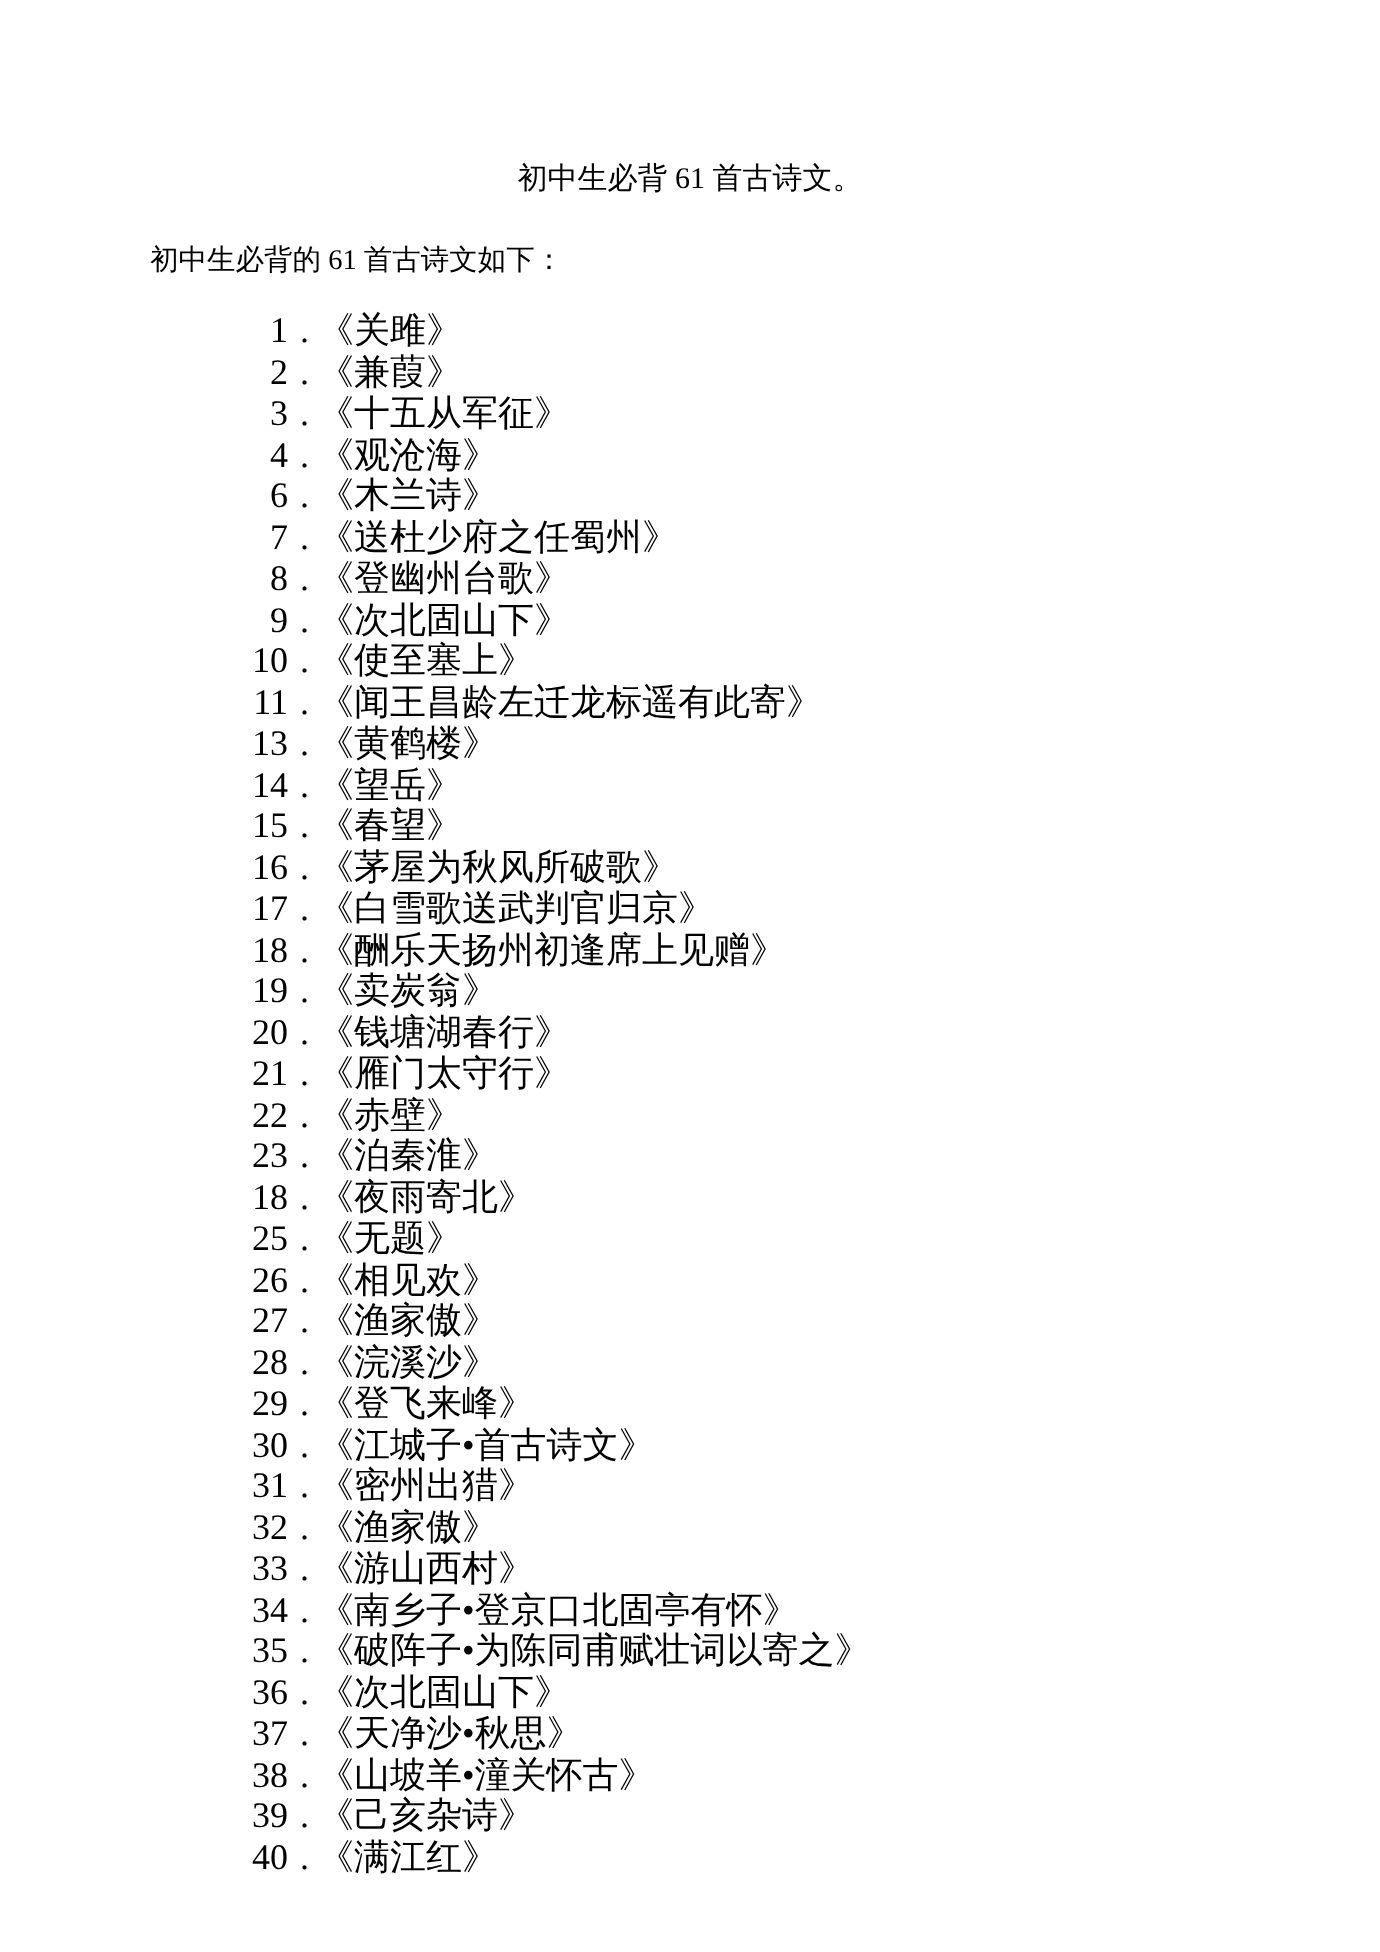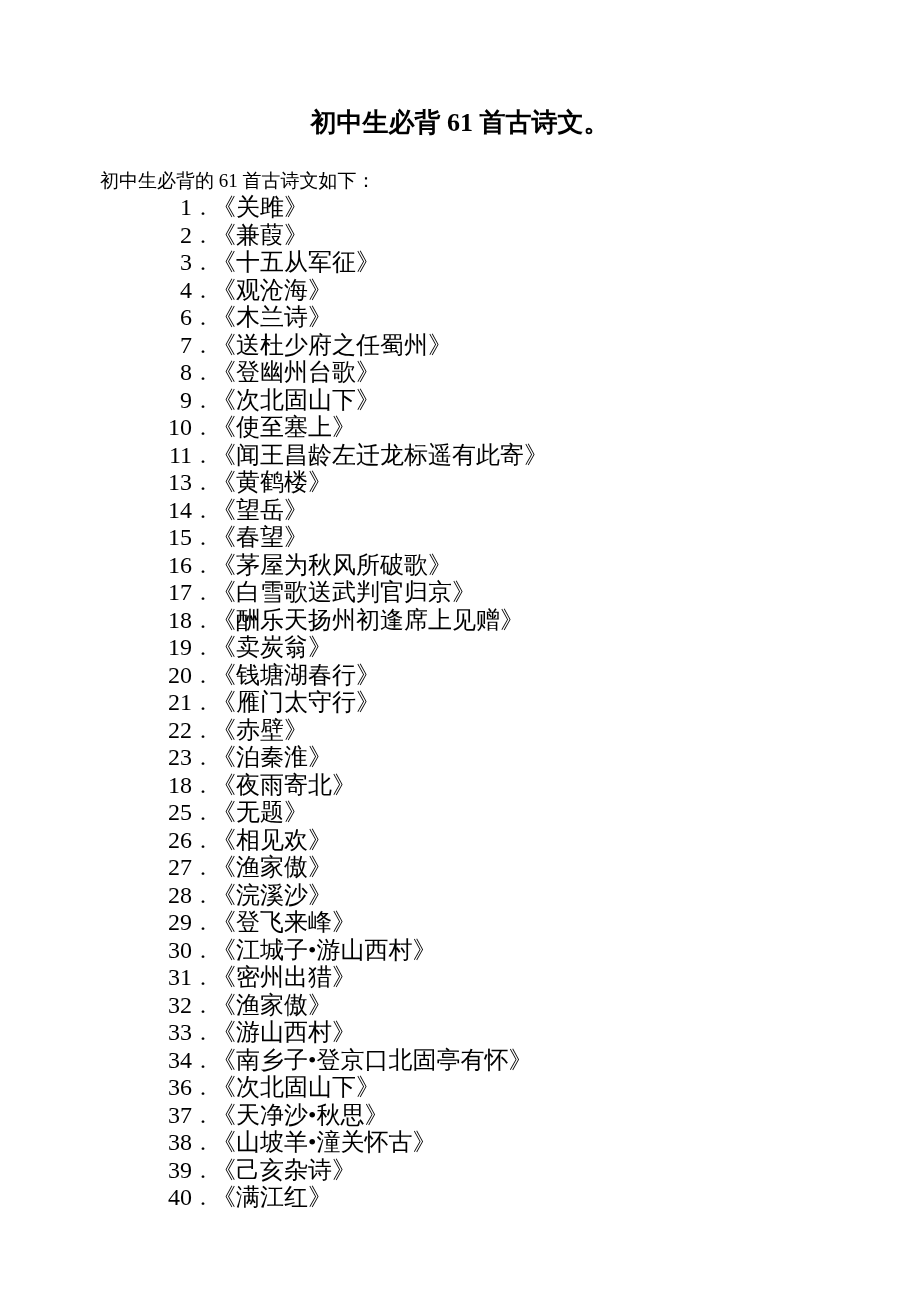--- a/index.html
+++ b/index.html
@@ -8,26 +8,27 @@
     background: #ffffff;
     font-family: "SimSun", "宋体", serif;
     color: #000000;
     width: 920px;
   }
   .page {
     padding: 105px 100px 60px 100px;
   }
   .title {
     text-align: center;
-    font-size: 26px;
+    font-size: 20px;
     margin-bottom: 28px;
-    font-weight: bold;
+    font-weight: normal;
   }
   .intro {
     font-size: 19px;
+    margin-bottom: 22px;
     margin-left: 0;
   }
   .list {
     margin-left: 60px;
   }
   .list-row {
     font-size: 24px;
     line-height: 27.5px;
     white-space: nowrap;
   }
@@ -68,24 +69,25 @@
       <div class="list-row"><span class="num">20</span><span class="dot">.</span><span>《钱塘湖春行》</span></div>
       <div class="list-row"><span class="num">21</span><span class="dot">.</span><span>《雁门太守行》</span></div>
       <div class="list-row"><span class="num">22</span><span class="dot">.</span><span>《赤壁》</span></div>
       <div class="list-row"><span class="num">23</span><span class="dot">.</span><span>《泊秦淮》</span></div>
       <div class="list-row"><span class="num">18</span><span class="dot">.</span><span>《夜雨寄北》</span></div>
       <div class="list-row"><span class="num">25</span><span class="dot">.</span><span>《无题》</span></div>
       <div class="list-row"><span class="num">26</span><span class="dot">.</span><span>《相见欢》</span></div>
       <div class="list-row"><span class="num">27</span><span class="dot">.</span><span>《渔家傲》</span></div>
       <div class="list-row"><span class="num">28</span><span class="dot">.</span><span>《浣溪沙》</span></div>
       <div class="list-row"><span class="num">29</span><span class="dot">.</span><span>《登飞来峰》</span></div>
-      <div class="list-row"><span class="num">30</span><span class="dot">.</span><span>《江城子•游山西村》</span></div>
+      <div class="list-row"><span class="num">30</span><span class="dot">.</span><span>《江城子•首古诗文》</span></div>
       <div class="list-row"><span class="num">31</span><span class="dot">.</span><span>《密州出猎》</span></div>
       <div class="list-row"><span class="num">32</span><span class="dot">.</span><span>《渔家傲》</span></div>
       <div class="list-row"><span class="num">33</span><span class="dot">.</span><span>《游山西村》</span></div>
       <div class="list-row"><span class="num">34</span><span class="dot">.</span><span>《南乡子•登京口北固亭有怀》</span></div>
+      <div class="list-row"><span class="num">35</span><span class="dot">.</span><span>《破阵子•为陈同甫赋壮词以寄之》</span></div>
       <div class="list-row"><span class="num">36</span><span class="dot">.</span><span>《次北固山下》</span></div>
       <div class="list-row"><span class="num">37</span><span class="dot">.</span><span>《天净沙•秋思》</span></div>
       <div class="list-row"><span class="num">38</span><span class="dot">.</span><span>《山坡羊•潼关怀古》</span></div>
       <div class="list-row"><span class="num">39</span><span class="dot">.</span><span>《己亥杂诗》</span></div>
       <div class="list-row"><span class="num">40</span><span class="dot">.</span><span>《满江红》</span></div>
     </div>
 </div>
 
 </body></html>

